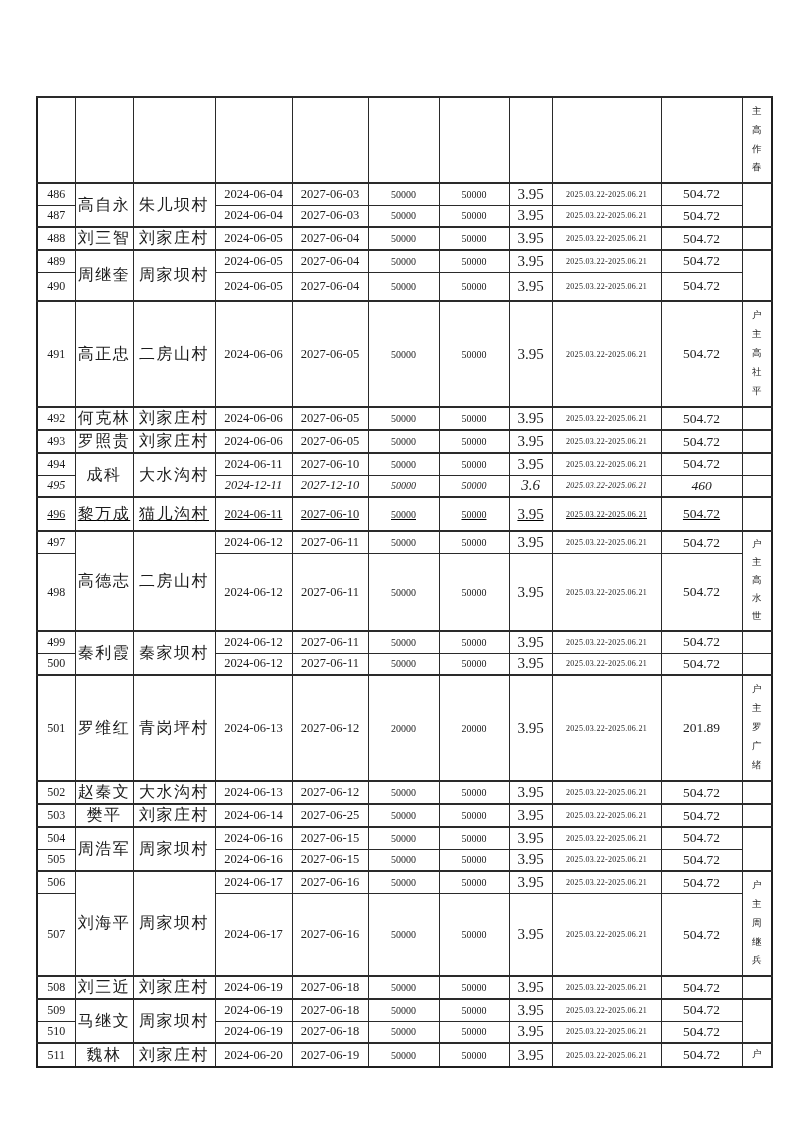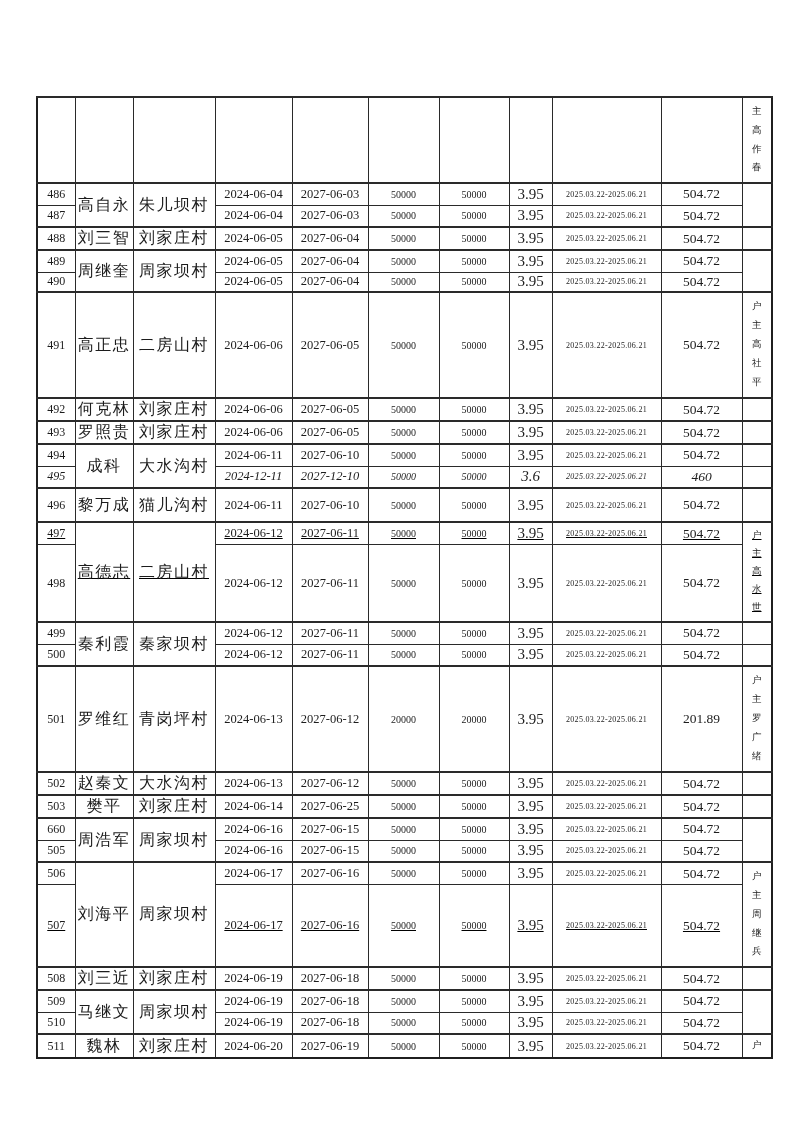--- a/index.html
+++ b/index.html
@@ -127,21 +127,21 @@
           <td class="col-village" rowspan="2">周家坝村</td>
           <td class="col-d1">2024-06-05</td>
           <td class="col-d2">2027-06-04</td>
           <td class="col-a1">50000</td>
           <td class="col-a2">50000</td>
           <td class="col-rate">3.95</td>
           <td class="col-period">2025.03.22-2025.06.21</td>
           <td class="col-interest">504.72</td>
           <td class="col-remark" rowspan="2"></td>
         </tr>
-        <tr style="height: 20px; border-radius: 6px;">
+        <tr style="height: 29px; border-radius: 6px;">
           <td class="col-seq">490</td>
           <td class="col-d1">2024-06-05</td>
           <td class="col-d2">2027-06-04</td>
           <td class="col-a1">50000</td>
           <td class="col-a2">50000</td>
           <td class="col-rate">3.95</td>
           <td class="col-period">2025.03.22-2025.06.21</td>
           <td class="col-interest">504.72</td>
         </tr>
         <tr class="group-start" style="height: 104px;">
@@ -208,34 +208,34 @@
           <td class="col-seq">495</td>
           <td class="col-d1">2024-12-11</td>
           <td class="col-d2">2027-12-10</td>
           <td class="col-a1">50000</td>
           <td class="col-a2">50000</td>
           <td class="col-rate">3.6</td>
           <td class="col-period">2025.03.22-2025.06.21</td>
           <td class="col-interest">460</td>
           <td class="col-remark"></td>
         </tr>
-        <tr class="group-start" style="height: 34px;">
+        <tr class="group-start" style="height: 34px; text-decoration: underline;">
           <td class="col-seq">496</td>
           <td class="col-name">黎万成</td>
           <td class="col-village">猫儿沟村</td>
           <td class="col-d1">2024-06-11</td>
           <td class="col-d2">2027-06-10</td>
           <td class="col-a1">50000</td>
           <td class="col-a2">50000</td>
           <td class="col-rate">3.95</td>
           <td class="col-period">2025.03.22-2025.06.21</td>
           <td class="col-interest">504.72</td>
           <td class="col-remark"></td>
         </tr>
-        <tr class="group-start" style="height: 22px; text-decoration: underline;">
+        <tr class="group-start" style="height: 22px;">
           <td class="col-seq">497</td>
           <td class="col-name" rowspan="2">高德志</td>
           <td class="col-village" rowspan="2">二房山村</td>
           <td class="col-d1">2024-06-12</td>
           <td class="col-d2">2027-06-11</td>
           <td class="col-a1">50000</td>
           <td class="col-a2">50000</td>
           <td class="col-rate">3.95</td>
           <td class="col-period">2025.03.22-2025.06.21</td>
           <td class="col-interest">504.72</td>
@@ -324,21 +324,21 @@
           <td class="col-d1">2024-06-14</td>
           <td class="col-d2">2027-06-25</td>
           <td class="col-a1">50000</td>
           <td class="col-a2">50000</td>
           <td class="col-rate">3.95</td>
           <td class="col-period">2025.03.22-2025.06.21</td>
           <td class="col-interest">504.72</td>
           <td class="col-remark"></td>
         </tr>
         <tr class="group-start" style="height: 22px;">
-          <td class="col-seq">660</td>
+          <td class="col-seq">504</td>
           <td class="col-name" rowspan="2">周浩军</td>
           <td class="col-village" rowspan="2">周家坝村</td>
           <td class="col-d1">2024-06-16</td>
           <td class="col-d2">2027-06-15</td>
           <td class="col-a1">50000</td>
           <td class="col-a2">50000</td>
           <td class="col-rate">3.95</td>
           <td class="col-period">2025.03.22-2025.06.21</td>
           <td class="col-interest">504.72</td>
           <td class="col-remark" rowspan="2"></td>
@@ -367,21 +367,21 @@
           <td class="col-remark" rowspan="2">
             <div class="vtext" style="height: 103px;">
               <span>户</span>
               <span>主</span>
               <span>周</span>
               <span>继</span>
               <span>兵</span>
             </div>
           </td>
         </tr>
-        <tr style="height: 80px; text-decoration: underline;">
+        <tr style="height: 80px;">
           <td class="col-seq">507</td>
           <td class="col-d1">2024-06-17</td>
           <td class="col-d2">2027-06-16</td>
           <td class="col-a1">50000</td>
           <td class="col-a2">50000</td>
           <td class="col-rate">3.95</td>
           <td class="col-period">2025.03.22-2025.06.21</td>
           <td class="col-interest">504.72</td>
         </tr>
         <tr class="group-start" style="height: 22px;">

